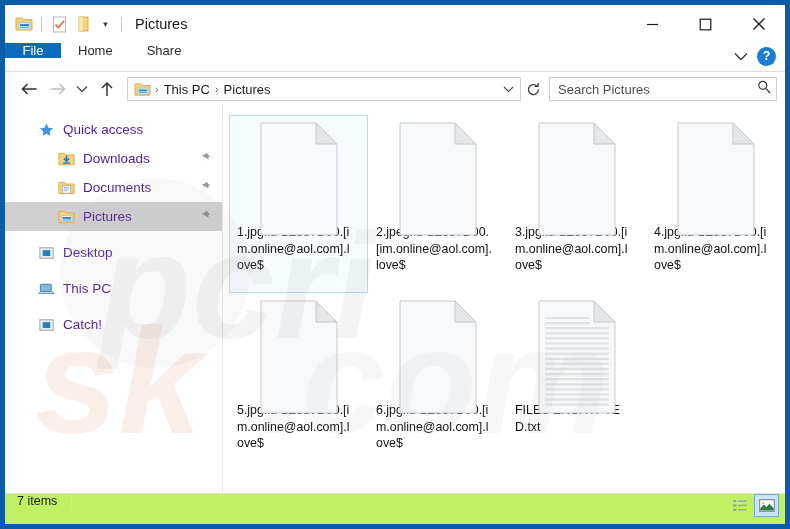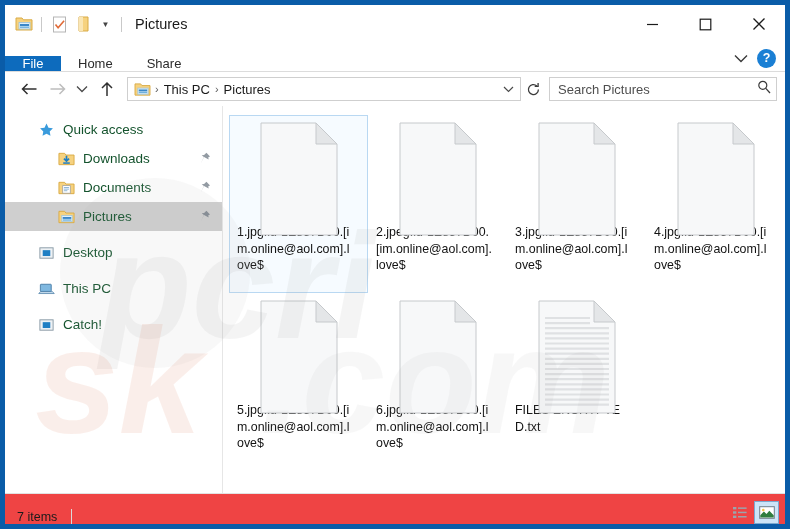--- a/index.html
+++ b/index.html
@@ -77,21 +77,21 @@
     display: flex; align-items: center; justify-content: center;
     background: transparent;
   }
   .cap-btn svg { display: block; }
 
   
   .ribbon {
     height: 29px;
     flex: 0 0 29px;
     display: flex;
-    align-items: flex-end;
+    align-items: flex-start;
     background: #ffffff;
     border-bottom: 1px solid #dcdcdc;
     position: relative;
     z-index: 5;
   }
   .tab-file {
     width: 56px;
     background: #0d6bbd;
     color: #ffffff;
     font-size: 13px;
@@ -210,21 +210,21 @@
     padding-top: 9px;
     position: relative;
     z-index: 3;
   }
   .nav-item {
     height: 29px;
     display: flex;
     align-items: center;
     padding-right: 10px;
     font-size: 13.5px;
-    color: #14532d;
+    color: #4c1d95;
     white-space: nowrap;
   }
   .nav-item.lvl0 { padding-left: 32px; }
   .nav-item.lvl1 { padding-left: 52px; }
   .nav-item.group-gap { margin-top: 7px; }
   .nav-item.selected { background: #cfcfcf; }
   .nav-ico {
     width: 18px; height: 18px;
     flex: 0 0 18px;
     margin-right: 8px;
@@ -280,24 +280,24 @@
     word-break: break-all;
     text-align: left;
     align-self: flex-start;
     padding-left: 7px;
   }
 
   
   .statusbar {
     height: 31px;
     flex: 0 0 31px;
-    background: #ef4444;
+    background: #bef264;
     border-top: 1px solid #e2e2e2;
     display: flex;
-    align-items: flex-end;
+    align-items: flex-start;
     padding: 0 6px 0 12px;
     position: relative;
     z-index: 5;
   }
   .status-text {
     font-size: 12.5px;
     color: #1b1b1b;
   }
   .status-sep {
     width: 1px; height: 15px; background: #dadada; margin-left: 14px;

